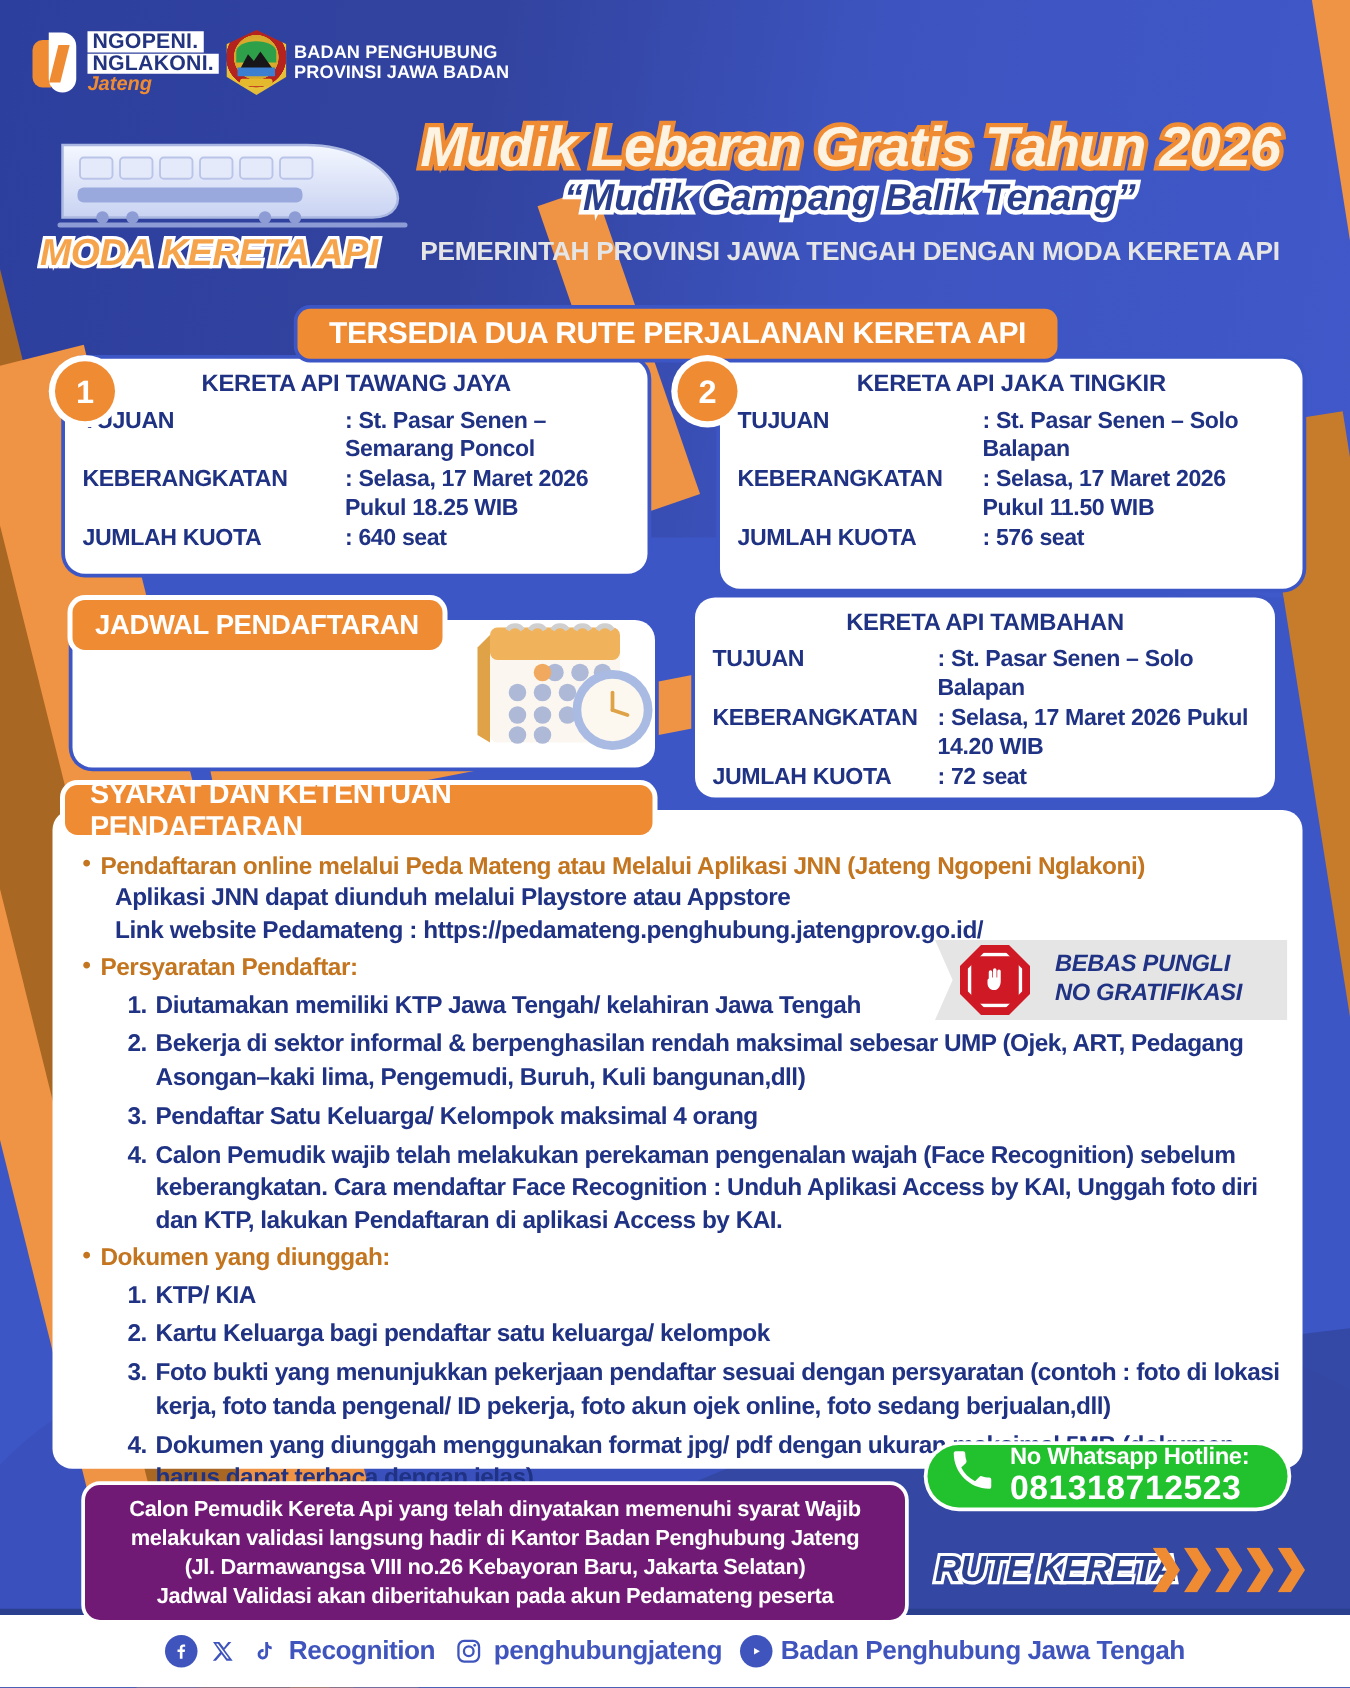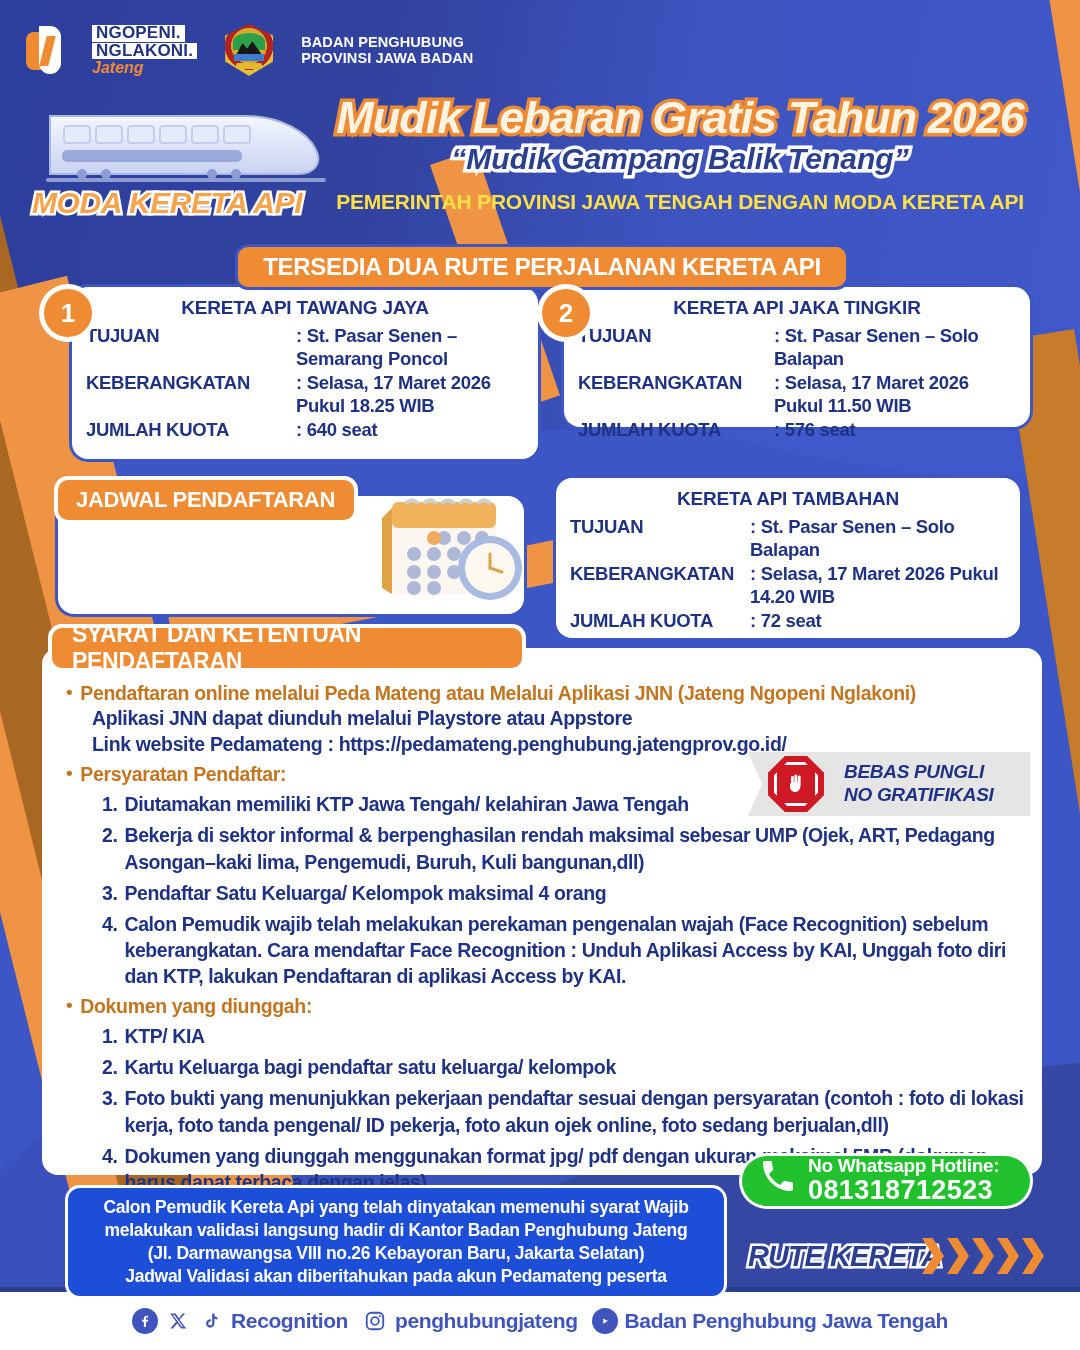--- a/index.html
+++ b/index.html
@@ -74,21 +74,21 @@
     transform:rotate(-11deg);
   }
   .footer-bar{
     position:absolute;left:0;bottom:0;width:1080px;height:58px;background:#ffffff;
   }
   .footer-line{
     position:absolute;left:0;bottom:58px;width:1080px;height:5px;background:#2b3f8f;
   }
 
   
-  .logos{position:absolute;left:26px;top:24px;display:flex;align-items:center;gap:28px;z-index:30;}
+  .logos{position:absolute;left:26px;top:24px;display:flex;align-items:center;gap:6px;z-index:30;}
   .logo-mark{width:38px;height:48px;position:relative;}
   .logo-mark .o{position:absolute;left:0;top:6px;width:15px;height:38px;background:#ef8b33;border-radius:8px 0 0 8px;}
   .logo-mark .w{position:absolute;left:13px;top:0;width:22px;height:48px;background:#fff;border-radius:0 12px 12px 12px;}
   .logo-mark .w:after{content:"";position:absolute;left:4px;top:10px;width:9px;height:30px;background:#ef8b33;transform:skewX(-14deg);}
   .ngopeni{display:flex;flex-direction:column;line-height:.86;}
   .ngopeni .l1,.ngopeni .l2{
     font-weight:bold;font-size:17px;letter-spacing:.2px;color:#22337f;
     background:#fff;padding:1px 4px;display:inline-block;width:max-content;
   }
   .ngopeni .l2{margin-top:1px;}
@@ -119,21 +119,21 @@
     font-size:45px;font-weight:bold;font-style:italic;letter-spacing:-1px;color:#fdf3e3;
     -webkit-text-stroke:7px #ef8b33;paint-order:stroke fill;
   }
   .h-sub{
     position:absolute;left:320px;top:142px;width:720px;text-align:center;z-index:28;
     font-size:30px;font-weight:bold;font-style:italic;color:#2b3f8f;
     -webkit-text-stroke:7px #ffffff;paint-order:stroke fill;
   }
   .h-sub2{
     position:absolute;left:320px;top:190px;width:720px;text-align:center;z-index:28;
-    font-size:21px;font-weight:bold;color:#fde047;letter-spacing:-.2px;
+    font-size:21px;font-weight:bold;color:#e5e5e5;letter-spacing:-.2px;
   }
 
   
   .banner{
     position:absolute;left:238px;top:247px;width:608px;height:40px;z-index:22;
     background:#ef8b33;border-radius:10px;
     display:flex;align-items:center;justify-content:center;
     color:#fff;font-size:24px;font-weight:bold;letter-spacing:-.3px;
     box-shadow:0 0 0 3px #3d56c6;
   }
@@ -232,21 +232,21 @@
   }
   .stopsign .inner{
     width:44px;height:44px;background:#cf1a25;border:3px solid #fff;
     clip-path:polygon(30% 0,70% 0,100% 30%,100% 70%,70% 100%,30% 100%,0 70%,0 30%);
     display:flex;align-items:center;justify-content:center;
   }
 
   
   .valid-box{
     position:absolute;left:68px;top:1188px;width:656px;height:108px;z-index:24;
-    background:#1d4ed8;border-radius:12px;box-shadow:0 0 0 3px #fff;
+    background:#701a75;border-radius:12px;box-shadow:0 0 0 3px #fff;
     display:flex;align-items:center;justify-content:center;text-align:center;
     color:#fff;font-size:17.5px;font-weight:bold;line-height:1.32;letter-spacing:-.3px;
     padding:0 10px;
   }
 
   
   .wa{
     position:absolute;left:742px;top:1156px;width:288px;height:50px;z-index:26;
     background:#22c12e;border-radius:32px;
     display:flex;align-items:flex-start;gap:10px;padding-left:16px;
@@ -345,40 +345,40 @@
     </svg>
   </div>
   <div class="moda">MODA KERETA API</div>
 
   <div class="h-title">Mudik Lebaran Gratis Tahun 2026</div>
   <div class="h-sub">“Mudik Gampang Balik Tenang”</div>
   <div class="h-sub2">PEMERINTAH PROVINSI JAWA TENGAH DENGAN MODA KERETA API</div>
 
   <div class="banner">TERSEDIA DUA RUTE PERJALANAN KERETA API</div>
 
-  <div class="card card1" style="left:72px;top:287px;width:466px;height:172px;">
+  <div class="card card1" style="left:52px;top:287px;width:466px;height:172px;">
     <div class="card-title">KERETA API TAWANG JAYA</div>
     <div class="rows">
       <div class="row">
           <div class="k">TUJUAN</div>
           <div class="v">: St. Pasar Senen – Semarang Poncol</div>
         </div>
       <div class="row">
           <div class="k">KEBERANGKATAN</div>
           <div class="v">: Selasa, 17 Maret 2026 Pukul 18.25 WIB</div>
         </div>
       <div class="row">
           <div class="k">JUMLAH KUOTA</div>
           <div class="v">: 640 seat</div>
         </div>
     </div>
   </div>
   <div class="card-num" style="left:44px;top:289px;">1</div>
 
-  <div class="card card2" style="left:564px;top:287px;width:466px;height:140px;">
+  <div class="card card2" style="left:576px;top:287px;width:466px;height:184px;">
     <div class="card-title">KERETA API JAKA TINGKIR</div>
     <div class="rows">
       <div class="row">
           <div class="k">TUJUAN</div>
           <div class="v">: St. Pasar Senen – Solo Balapan</div>
         </div>
       <div class="row">
           <div class="k">KEBERANGKATAN</div>
           <div class="v">: Selasa, 17 Maret 2026 Pukul 11.50 WIB</div>
         </div>

